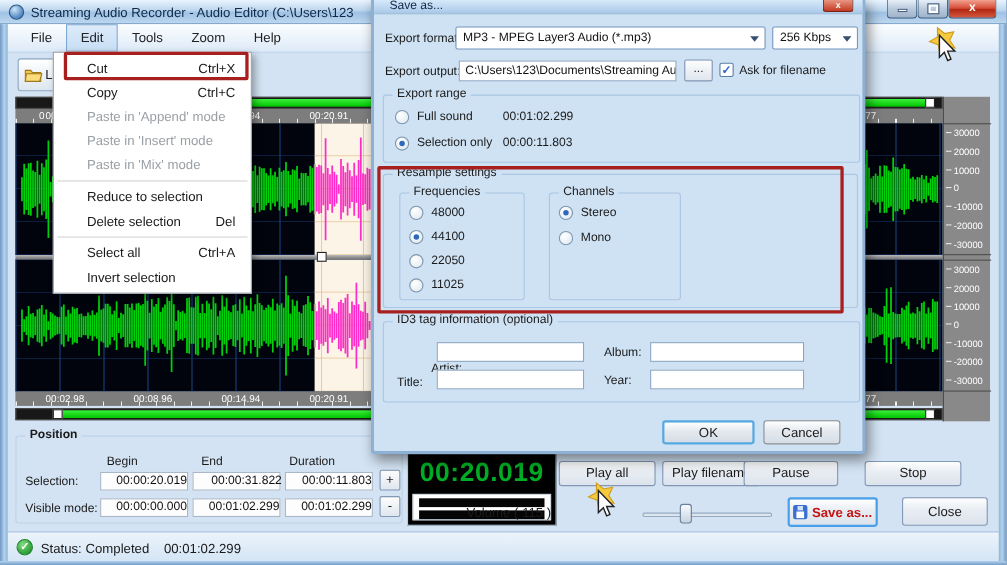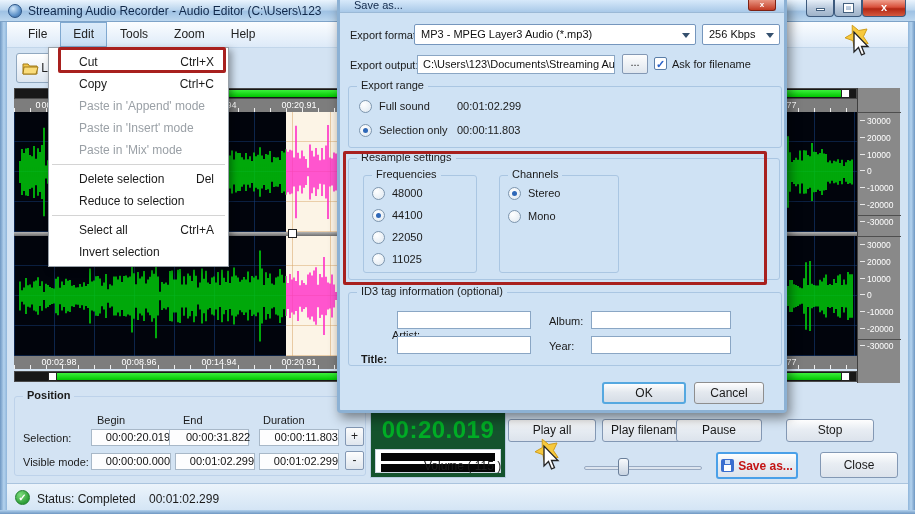--- a/index.html
+++ b/index.html
@@ -47,21 +47,21 @@
     background-image:repeating-linear-gradient(90deg,rgba(22,64,128,.55) 0 1px,transparent 1px 40px),
                      repeating-linear-gradient(0deg,rgba(22,64,128,.45) 0 1px,transparent 1px 30px);}
   .sel{position:absolute;left:272px;top:0;width:158px;height:120px;overflow:hidden;background-color:#fcf4e6;
     background-image:repeating-linear-gradient(90deg,rgba(216,168,108,.55) 0 1px,transparent 1px 40px),
                      repeating-linear-gradient(0deg,rgba(216,168,108,.5) 0 1px,transparent 1px 30px);
     background-position:-272px 0;}
   .sel svg{position:absolute;left:-272px;top:0;}
   .divider{position:absolute;left:0;top:120px;width:843px;height:4px;background:linear-gradient(#b5b5b5,#6e6e6e);}
   .div-handle{position:absolute;left:274px;top:117px;width:9px;height:9px;background:#fff;border:1px solid #222;z-index:3;}
   .scale{position:absolute;left:843px;top:0;width:43px;height:295px;background:#898989;border-left:1px solid #3f3f3f;}
-  .scale-block{position:absolute;left:0;width:43px;height:104px;border-top:1px solid #4e4e4e;border-bottom:1px solid #4e4e4e;text-decoration:underline;}
+  .scale-block{position:absolute;left:0;width:43px;height:120px;border-top:1px solid #4e4e4e;border-bottom:1px solid #4e4e4e;text-decoration:underline;}
   .scale-label{position:absolute;left:9px;font-size:8.5px;color:#fff;white-space:nowrap;}
   .scale-label::before{content:'';position:absolute;left:-7px;top:4px;width:5px;height:1px;background:#e8e8e8;}
 
   
   #editMenu{position:absolute;left:48px;top:47px;width:181px;background:#fff;border:1px solid #98a0a8;
     box-shadow:3px 3px 7px rgba(0,0,0,.35);padding:3px 0;z-index:40;}
   .mi{height:22px;line-height:22px;display:flex;justify-content:space-between;padding:0 14px 0 30px;
     font-size:12px;color:#1a1a1a;white-space:nowrap;}
   .mi.disabled{color:#9aa0a6;}
   .msep{height:1px;background:#d4d4d4;margin:3px 3px;}
@@ -106,21 +106,21 @@
 
   
   #posPanel{position:absolute;left:14px;top:396px;width:352px;height:80px;border:1px solid #bdd2ea;border-radius:3px;}
   #posPanel .legend{background:#d3e3f3;font-weight:bold;}
   .phead{position:absolute;top:17px;font-size:11px;color:#1a1a1a;}
   .plab{position:absolute;font-size:11px;color:#1a1a1a;}
   .pfield{position:absolute;width:80px;height:17px;background:#fdfdfe;border:1px solid #a8b8c8;
     font-size:11px;line-height:15px;text-align:right;color:#111;}
   .zbtn{position:absolute;left:330px;width:19px;height:19px;border:1px solid #8398b4;border-radius:2px;
     background:linear-gradient(#fdfdfd,#dfe6ee);text-align:center;font-size:12px;line-height:17px;color:#222;}
-  #timePanel{position:absolute;left:370px;top:412px;width:136px;height:66px;background:#14532d;border:1px solid #b8cce2;}
+  #timePanel{position:absolute;left:370px;top:412px;width:136px;height:66px;background:#000000;border:1px solid #b8cce2;}
   .tdigits{position:absolute;left:0;right:0;top:3px;text-align:center;font-size:24px;font-weight:bold;
     color:#00ad25;letter-spacing:.5px;}
   .meter-zone{position:absolute;left:4px;right:4px;top:36px;bottom:4px;background:#fff;border:1px solid #ccd6e2;}
   .meter{height:8px;background:#050505;margin:3px 5px;}
   .tbtn{position:absolute;height:23px;border:1px solid #8398b4;border-radius:3px;
     background:linear-gradient(#fefefe,#e8edf3 45%,#dce3ec);font-size:12px;text-align:center;line-height:21px;color:#1a1a1a;}
   .vol-label{position:absolute;left:424px;top:459px;font-size:12px;color:#1a1a1a;}
   .vtrack{position:absolute;left:584px;top:466px;width:118px;height:4px;background:#dde5ef;border:1px solid #98aac2;border-radius:2px;}
   .vthumb{position:absolute;left:618px;top:458px;width:11px;height:18px;border:1px solid #6a7f9a;border-radius:3px;
     background:linear-gradient(#f8fafc,#c8d4e2);}
@@ -270,26 +270,26 @@
     <div class="mi disabled">
         <span>Paste in 'Insert' mode</span>
         <span></span>
       </div>
     <div class="mi disabled">
         <span>Paste in 'Mix' mode</span>
         <span></span>
       </div>
     <div class="msep"></div>
     <div class="mi">
+        <span>Reduce to selection</span>
+        <span></span>
+      </div>
+    <div class="mi">
         <span>Delete selection</span>
         <span>Del</span>
-      </div>
-    <div class="mi">
-        <span>Reduce to selection</span>
-        <span></span>
       </div>
     <div class="msep"></div>
     <div class="mi">
         <span>Select all</span>
         <span>Ctrl+A</span>
       </div>
     <div class="mi">
         <span>Invert selection</span>
         <span></span>
       </div>
@@ -349,39 +349,39 @@
         <span class="dlbl" style="left:28px;top:34px;">Mono</span>
       </div>
     </div>
 
     <div class="grp" style="left:8px;top:292px;width:434px;height:74px;">
       <span class="legend">ID3 tag information (optional)</span>
       <span class="dlbl" style="left:12px;top:36px;margin-left:31px;">Artist:</span>
       <div class="tfield" style="left:48px;top:18px;width:134px;height:18px;"></div>
       <span class="dlbl" style="left:200px;top:22px;">Album:</span>
       <div class="tfield" style="left:242px;top:18px;width:140px;height:18px;"></div>
-      <span class="dlbl" style="left:12px;top:60px;font-weight:bold;">Title:</span>
+      <span class="dlbl" style="left:12px;top:49px;">Title:</span>
       <div class="tfield" style="left:48px;top:43px;width:134px;height:18px;"></div>
       <span class="dlbl" style="left:200px;top:47px;">Year:</span>
       <div class="tfield" style="left:242px;top:43px;width:140px;height:18px;"></div>
     </div>
 
     <div class="dbtn focus" style="left:262px;top:382px;width:84px;">OK</div>
     <div class="dbtn" style="left:354px;top:382px;width:70px;">Cancel</div>
   </div>
   <div class="redbox" id="redResample"></div>
 
   <div id="posPanel">
     <span class="legend">Position</span>
     <span class="phead" style="left:82px;">Begin</span>
     <span class="phead" style="left:168px;">End</span>
     <span class="phead" style="left:248px;">Duration</span>
     <span class="plab" style="left:8px;top:35px;">Selection:</span>
     <div class="pfield" style="left:76px;top:32px;">00:00:20.019</div>
-    <div class="pfield" style="left:154px;top:32px;padding-left:16px;">00:00:31.822</div>
+    <div class="pfield" style="left:160px;top:32px;padding-left:16px;">00:00:31.822</div>
     <div class="pfield" style="left:244px;top:32px;">00:00:11.803</div>
     <span class="plab" style="left:8px;top:59px;">Visible mode:</span>
     <div class="pfield" style="left:76px;top:56px;">00:00:00.000</div>
     <div class="pfield" style="left:160px;top:56px;">00:01:02.299</div>
     <div class="pfield" style="left:244px;top:56px;">00:01:02.299</div>
     <div class="zbtn" style="top:30px;">+</div>
     <div class="zbtn" style="top:54px;">-</div>
   </div>
 
   <div id="timePanel">

